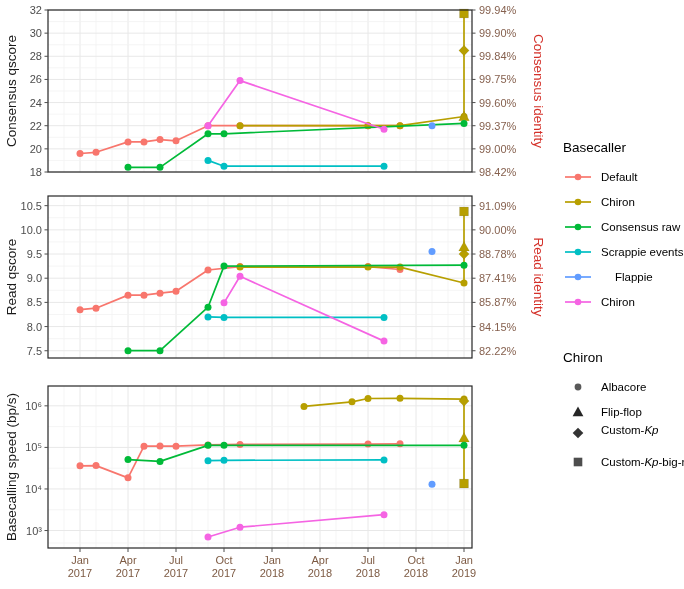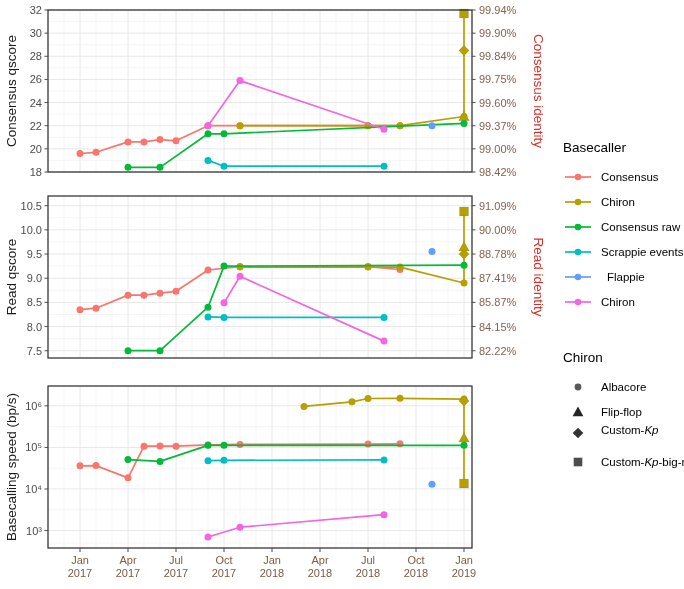--- a/index.html
+++ b/index.html
@@ -392,21 +392,21 @@
   <div id="legend-layer" style="position:absolute;left:7px;top:0;width:684px;height:589px;pointer-events:none;">
       <div style="position: absolute; left: 556px; top: 140px; width: 128px; pointer-events: auto;">
         <div class="leg-title" style="margin-bottom: 9px;">Basecaller</div>
         <div style="display: flex; align-items: center; height: 25px;">
           <span style="width: 30px; height: 18px; display: inline-flex; align-items: center; justify-content: center; flex: 0 0 30px;">
             <svg width="30" height="18">
               <line x1="2" y1="9" x2="28" y2="9" stroke="#F8766D" stroke-width="1.7"></line>
               <circle cx="15" cy="9" r="3.3" fill="#F8766D"></circle>
             </svg>
           </span>
-          <span class="leg-lab" style="margin-left: 8px; white-space: nowrap;">Consensus</span>
+          <span class="leg-lab" style="margin-left: 8px; white-space: nowrap;">Default</span>
         </div>
         <div style="display: flex; align-items: center; height: 25px;">
           <span style="width: 30px; height: 18px; display: inline-flex; align-items: center; justify-content: center; flex: 0 0 30px;">
             <svg width="30" height="18">
               <line x1="2" y1="9" x2="28" y2="9" stroke="#B79F00" stroke-width="1.7"></line>
               <circle cx="15" cy="9" r="3.3" fill="#B79F00"></circle>
             </svg>
           </span>
           <span class="leg-lab" style="margin-left: 8px; white-space: nowrap;">Chiron</span>
         </div>
@@ -428,21 +428,21 @@
           </span>
           <span class="leg-lab" style="margin-left: 8px; white-space: nowrap;">Scrappie events</span>
         </div>
         <div style="display: flex; align-items: center; height: 25px;">
           <span style="width: 30px; height: 18px; display: inline-flex; align-items: center; justify-content: center; flex: 0 0 30px;">
             <svg width="30" height="18">
               <line x1="2" y1="9" x2="28" y2="9" stroke="#619CFF" stroke-width="1.7"></line>
               <circle cx="15" cy="9" r="3.3" fill="#619CFF"></circle>
             </svg>
           </span>
-          <span class="leg-lab" style="margin-left: 14px; white-space: nowrap;">Flappie</span>
+          <span class="leg-lab" style="margin-left: 22px; white-space: nowrap;">Flappie</span>
         </div>
         <div style="display: flex; align-items: center; height: 25px;">
           <span style="width: 30px; height: 18px; display: inline-flex; align-items: center; justify-content: center; flex: 0 0 30px;">
             <svg width="30" height="18">
               <line x1="2" y1="9" x2="28" y2="9" stroke="#F564E3" stroke-width="1.7"></line>
               <circle cx="15" cy="9" r="3.3" fill="#F564E3"></circle>
             </svg>
           </span>
           <span class="leg-lab" style="margin-left: 8px; white-space: nowrap;">Chiron</span>
         </div>

